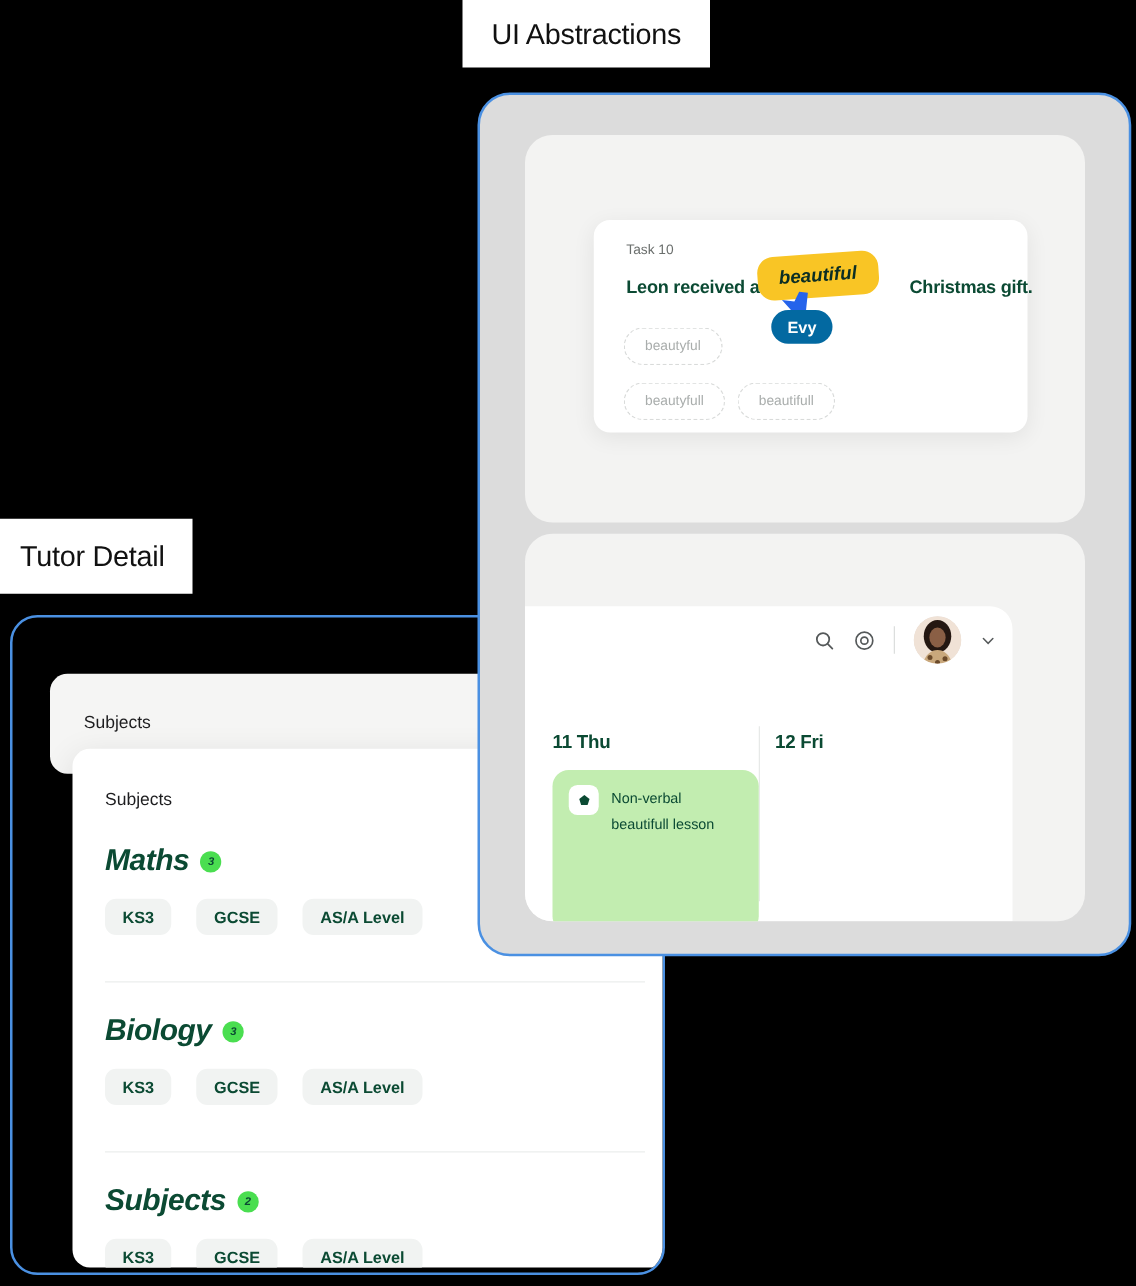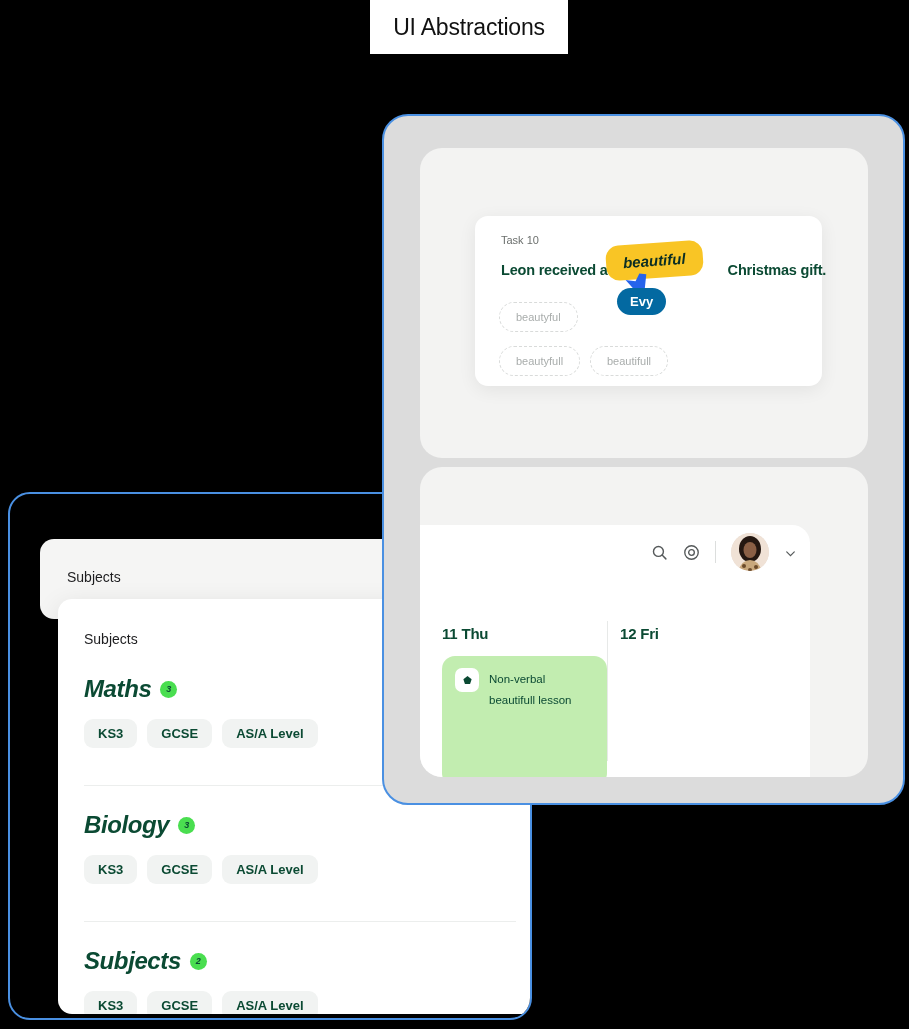--- a/index.html
+++ b/index.html
@@ -67,21 +67,21 @@
     color: #0b4a33; letter-spacing: -0.4px;
   }
   .subject-badge {
     background: #4ade50; color: #0b4a33;
     font-size: 9px; font-weight: bold;
     min-width: 17px; height: 17px;
     border-radius: 9px;
     display: flex; align-items: center; justify-content: center;
     padding: 0 5px;
   }
-  .level-row { display: flex; gap: 10px; margin-top: 16px; }
+  .level-row { display: flex; gap: 20px; margin-top: 16px; }
   .level-pill {
     background: #f1f3f2; color: #0b4a33;
     font-size: 13px; font-weight: bold;
     padding: 7px 14px; border-radius: 9px;
     white-space: nowrap;
   }
   .subject-sep {
     position: absolute; left: 26px; width: 432px;
     height: 1px; background: #eceeed;
   }
@@ -89,21 +89,20 @@
   
   #ui-panel {
     position: absolute;
     left: 382px; top: 74px;
     width: 523px; height: 691px;
     background: #dcdcdc;
     border: 2px solid #4a90e2;
     border-radius: 26px;
     z-index: 30;
     overflow: hidden;
-    margin-top: 40px;
   }
 
   
   #card-task {
     position: absolute; left: 36px; top: 32px;
     width: 448px; height: 310px;
     background: #f3f3f2;
     border-radius: 22px;
   }
   #task-white {
@@ -354,14 +353,17 @@
           <div class="day-label">12 Fri</div>
         </div>
 
       </div>
     </div>
   </div>
 
   <div class="title-chip" id="chip-ui">
     <span>UI Abstractions</span>
   </div>
+  <div class="title-chip" id="chip-tutor">
+    <span>Tutor Detail</span>
+  </div>
 
 </div>
 
 </body></html>

